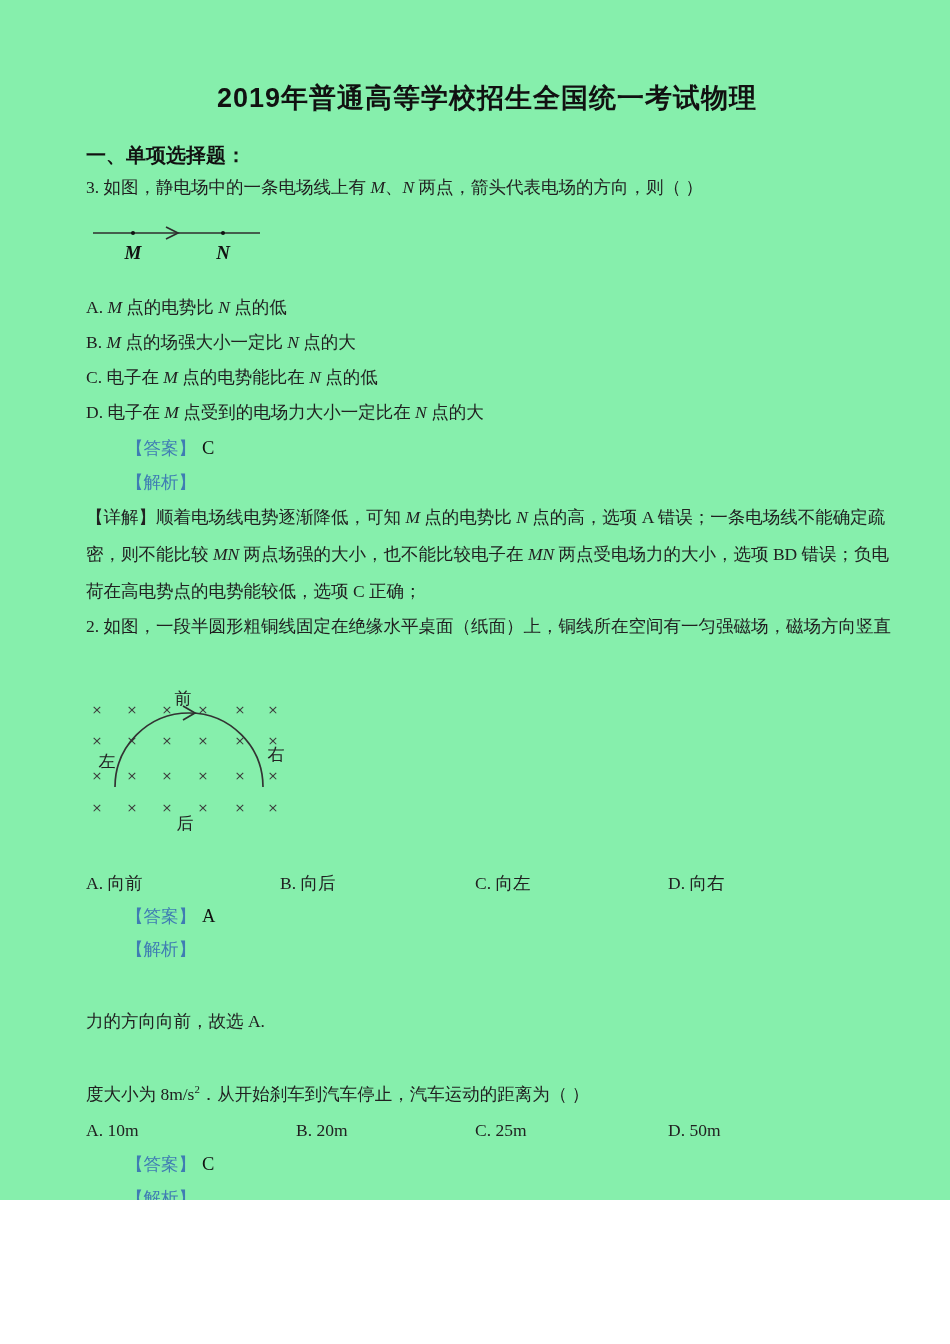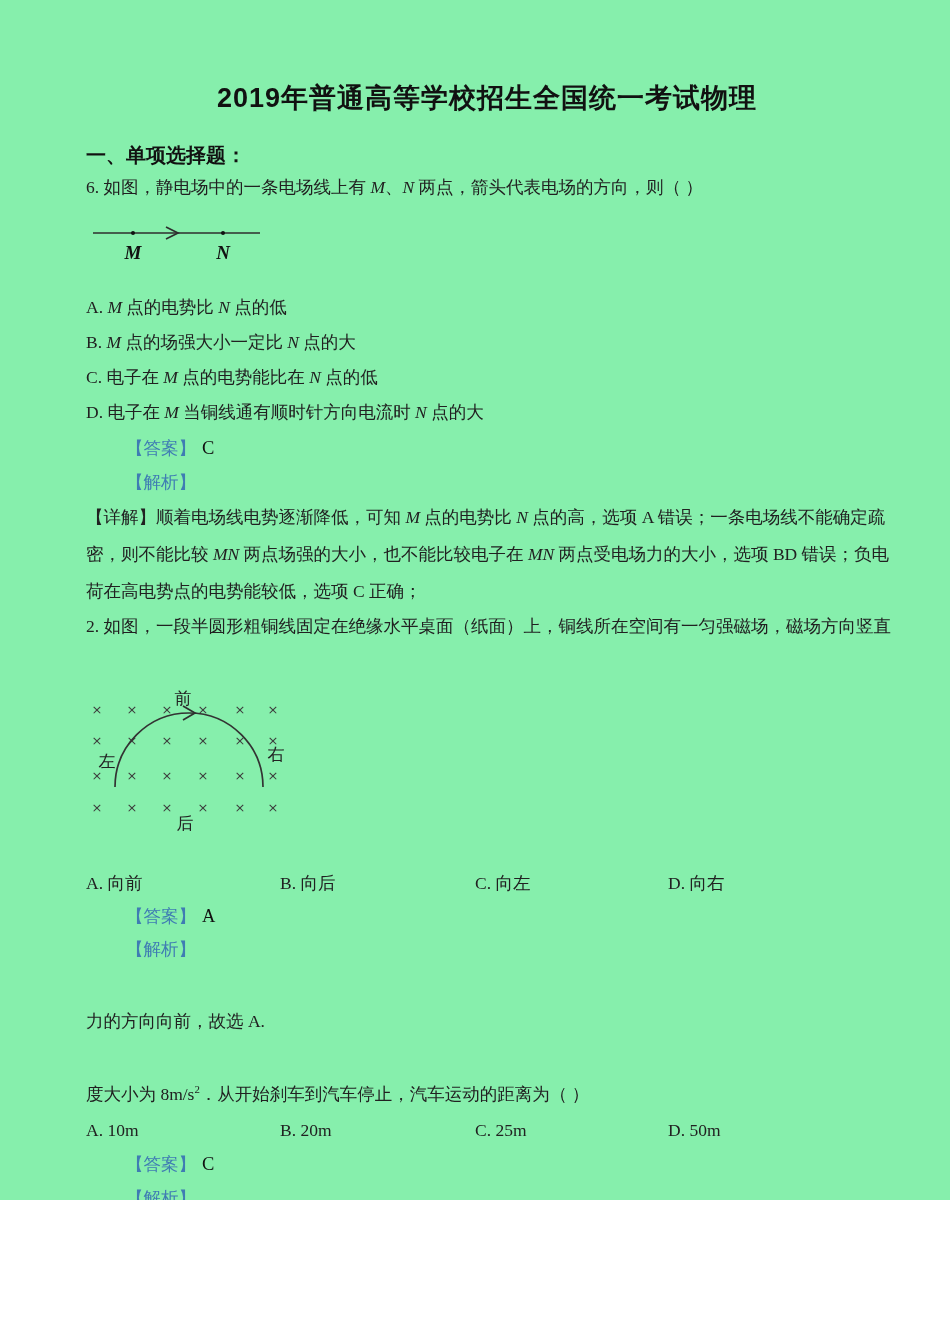--- a/index.html
+++ b/index.html
@@ -42,35 +42,35 @@
   .footer .sep{margin:0 9px;color:#555;}
 </style>
 </head>
 <body>
 
 <div class="page">
 
   <div class="title">2019年普通高等学校招生全国统一考试物理</div>
   <div class="section">一、单项选择题：</div>
 
-  <div class="line" style="top:176px"><span>6. 如图，静电场中的一条电场线上有 </span><span style="font-style: italic;">M</span><span>、</span><span style="font-style: italic;">N</span><span> 两点，箭头代表电场的方向，则（  ）</span></div>
+  <div class="line" style="top:176px"><span>3. 如图，静电场中的一条电场线上有 </span><span style="font-style: italic;">M</span><span>、</span><span style="font-style: italic;">N</span><span> 两点，箭头代表电场的方向，则（  ）</span></div>
 
   <svg class="q1svg" style="left:90px;top:218px" width="180" height="50" viewBox="0 0 180 50">
     <line class="fieldline" x1="3" y1="15" x2="170" y2="15"></line>
     <path class="arrow" d="M76,9 L88,15 L76,21"></path>
     <circle class="dot" cx="43" cy="15" r="2"></circle>
     <circle class="dot" cx="133" cy="15" r="2"></circle>
     <text class="mn" x="43" y="41">M</text>
     <text class="mn" x="133" y="41">N</text>
   </svg>
 
   <div class="line" style="top:296px"><span>A. </span><span style="font-style: italic;">M</span><span> 点的电势比 </span><span style="font-style: italic;">N</span><span> 点的低</span></div>
   <div class="line" style="top:331px"><span>B. </span><span style="font-style: italic;">M</span><span> 点的场强大小一定比 </span><span style="font-style: italic;">N</span><span> 点的大</span></div>
   <div class="line" style="top:366px"><span>C. 电子在 </span><span style="font-style: italic;">M</span><span> 点的电势能比在 </span><span style="font-style: italic;">N</span><span> 点的低</span></div>
-  <div class="line" style="top:401px"><span>D. 电子在 </span><span style="font-style: italic;">M</span><span> 当铜线通有顺时针方向电流时 </span><span style="font-style: italic;">N</span><span> 点的大</span></div>
+  <div class="line" style="top:401px"><span>D. 电子在 </span><span style="font-style: italic;">M</span><span> 点受到的电场力大小一定比在 </span><span style="font-style: italic;">N</span><span> 点的大</span></div>
 
   <div class="line" style="top:437px">
     <span class="tag">【答案】</span><span class="val">C</span>
   </div>
   <div class="line" style="top:471px">
     <span class="tag">【解析】</span>
   </div>
   <div class="line" style="top:506px"><span>【详解】顺着电场线电势逐渐降低，可知 </span><span style="font-style: italic;">M</span><span> 点的电势比 </span><span style="font-style: italic;">N</span><span> 点的高，选项 A 错误；一条电场线不能确定疏</span></div>
   <div class="line" style="top:543px"><span>密，则不能比较 </span><span style="font-style: italic;">MN</span><span> 两点场强的大小，也不能比较电子在 </span><span style="font-style: italic;">MN</span><span> 两点受电场力的大小，选项 BD 错误；负电</span></div>
   <div class="line" style="top:580px"><span>荷在高电势点的电势能较低，选项 C 正确；</span></div>
@@ -121,21 +121,21 @@
     <span class="tag">【答案】</span><span class="val">A</span>
   </div>
   <div class="line" style="top:938px">
     <span class="tag">【解析】</span>
   </div>
   <div class="line" style="top:1010px">力的方向向前，故选 A.</div>
 
   <div class="line" style="top:1083px"><span>度大小为 8m/s</span><sup>2</sup><span>．从开始刹车到汽车停止，汽车运动的距离为（ ）</span></div>
 
   <div class="line" style="top:1119px;left:86px">A. 10m</div>
-  <div class="line" style="top:1119px;left:280px">B. 20m</div>
+  <div class="line" style="top:1119px;left:296px">B. 20m</div>
   <div class="line" style="top:1119px;left:475px">C. 25m</div>
   <div class="line" style="top:1119px;left:668px">D. 50m</div>
 
   <div class="line" style="top:1153px">
     <span class="tag">【答案】</span><span class="val">C</span>
   </div>
   <div class="line" style="top:1187px">
     <span class="tag">【解析】</span>
   </div>
 

